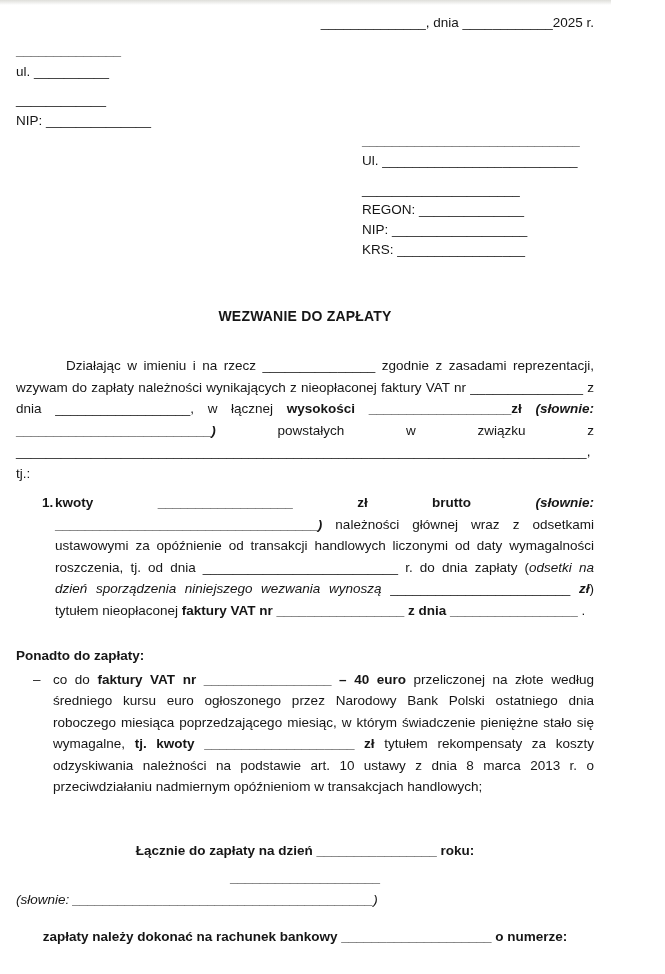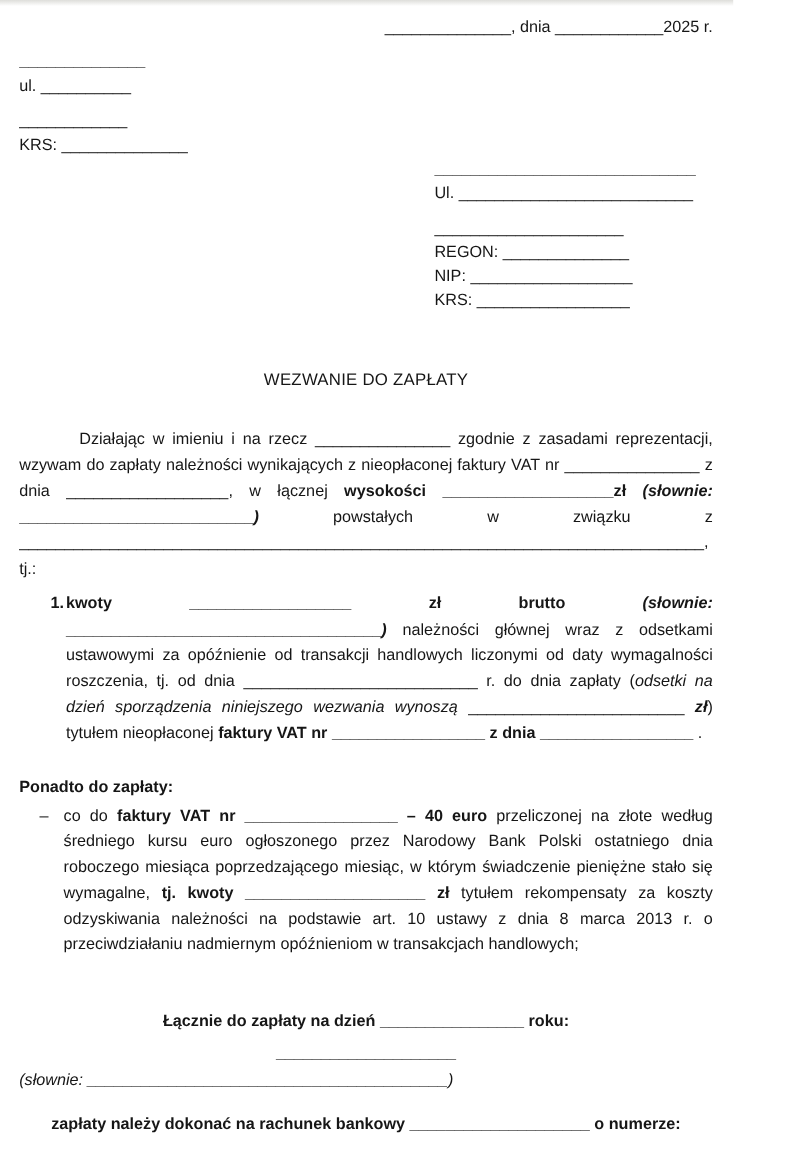--- a/index.html
+++ b/index.html
@@ -12,21 +12,21 @@
     overflow:hidden;position:relative;
   }
   .b{font-weight:bold;}
   .i{font-style:italic;margin-top:20px;}
   .bi{font-weight:bold;font-style:italic;}
   .date-line{text-align:right;}
   .sender{margin-top:6px;line-height:21px;}
   .sender .gap{margin-top:7px;}
   .recipient{margin-left:346px;line-height:20px;}
   .recipient .gap{margin-top:9px;}
-  .title{margin-top:46px;text-align:center;font-weight:normal;font-size:14px;letter-spacing:.2px;}
+  .title{margin-top:46px;text-align:center;font-weight:bold;font-size:14px;letter-spacing:.2px;}
   p{margin:0;}
   .intro{margin-top:28px;text-align:justify;text-indent:50px;}
   .item{margin-top:8px;position:relative;padding-left:39px;text-align:justify;}
   .item .num{position:absolute;left:26px;top:0;font-weight:bold;}
   .ponadto-h{margin-top:24px;font-weight:bold;}
   .dash-item{margin-top:2px;position:relative;padding-left:37px;text-align:justify;}
   .dash-item .dash{position:absolute;left:17px;top:0;}
   .sum1{margin-top:42px;text-align:center;font-weight:bold;}
   .sum2{margin-top:6px;text-align:center;font-weight:bold;}
   .sum3{text-align:left;font-style:italic;}
@@ -36,21 +36,21 @@
 <body>
 
 <div class="page">
 
   <div class="date-line"><span>______________</span><span>, dnia </span><span>____________</span><span>2025 r.</span></div>
 
   <div class="sender">
     <div class="b">______________</div>
     <div><span>ul. </span><span>__________</span></div>
     <div class="gap">____________</div>
-    <div><span>KRS: </span><span>______________</span></div>
+    <div><span>NIP: </span><span>______________</span></div>
   </div>
 
   <div class="recipient">
     <div class="b">_____________________________</div>
     <div><span>Ul. </span><span>__________________________</span></div>
     <div class="gap">_____________________</div>
     <div><span>REGON: </span><span>______________</span></div>
     <div><span>NIP: </span><span>__________________</span></div>
     <div><span>KRS: </span><span>_________________</span></div>
   </div>

